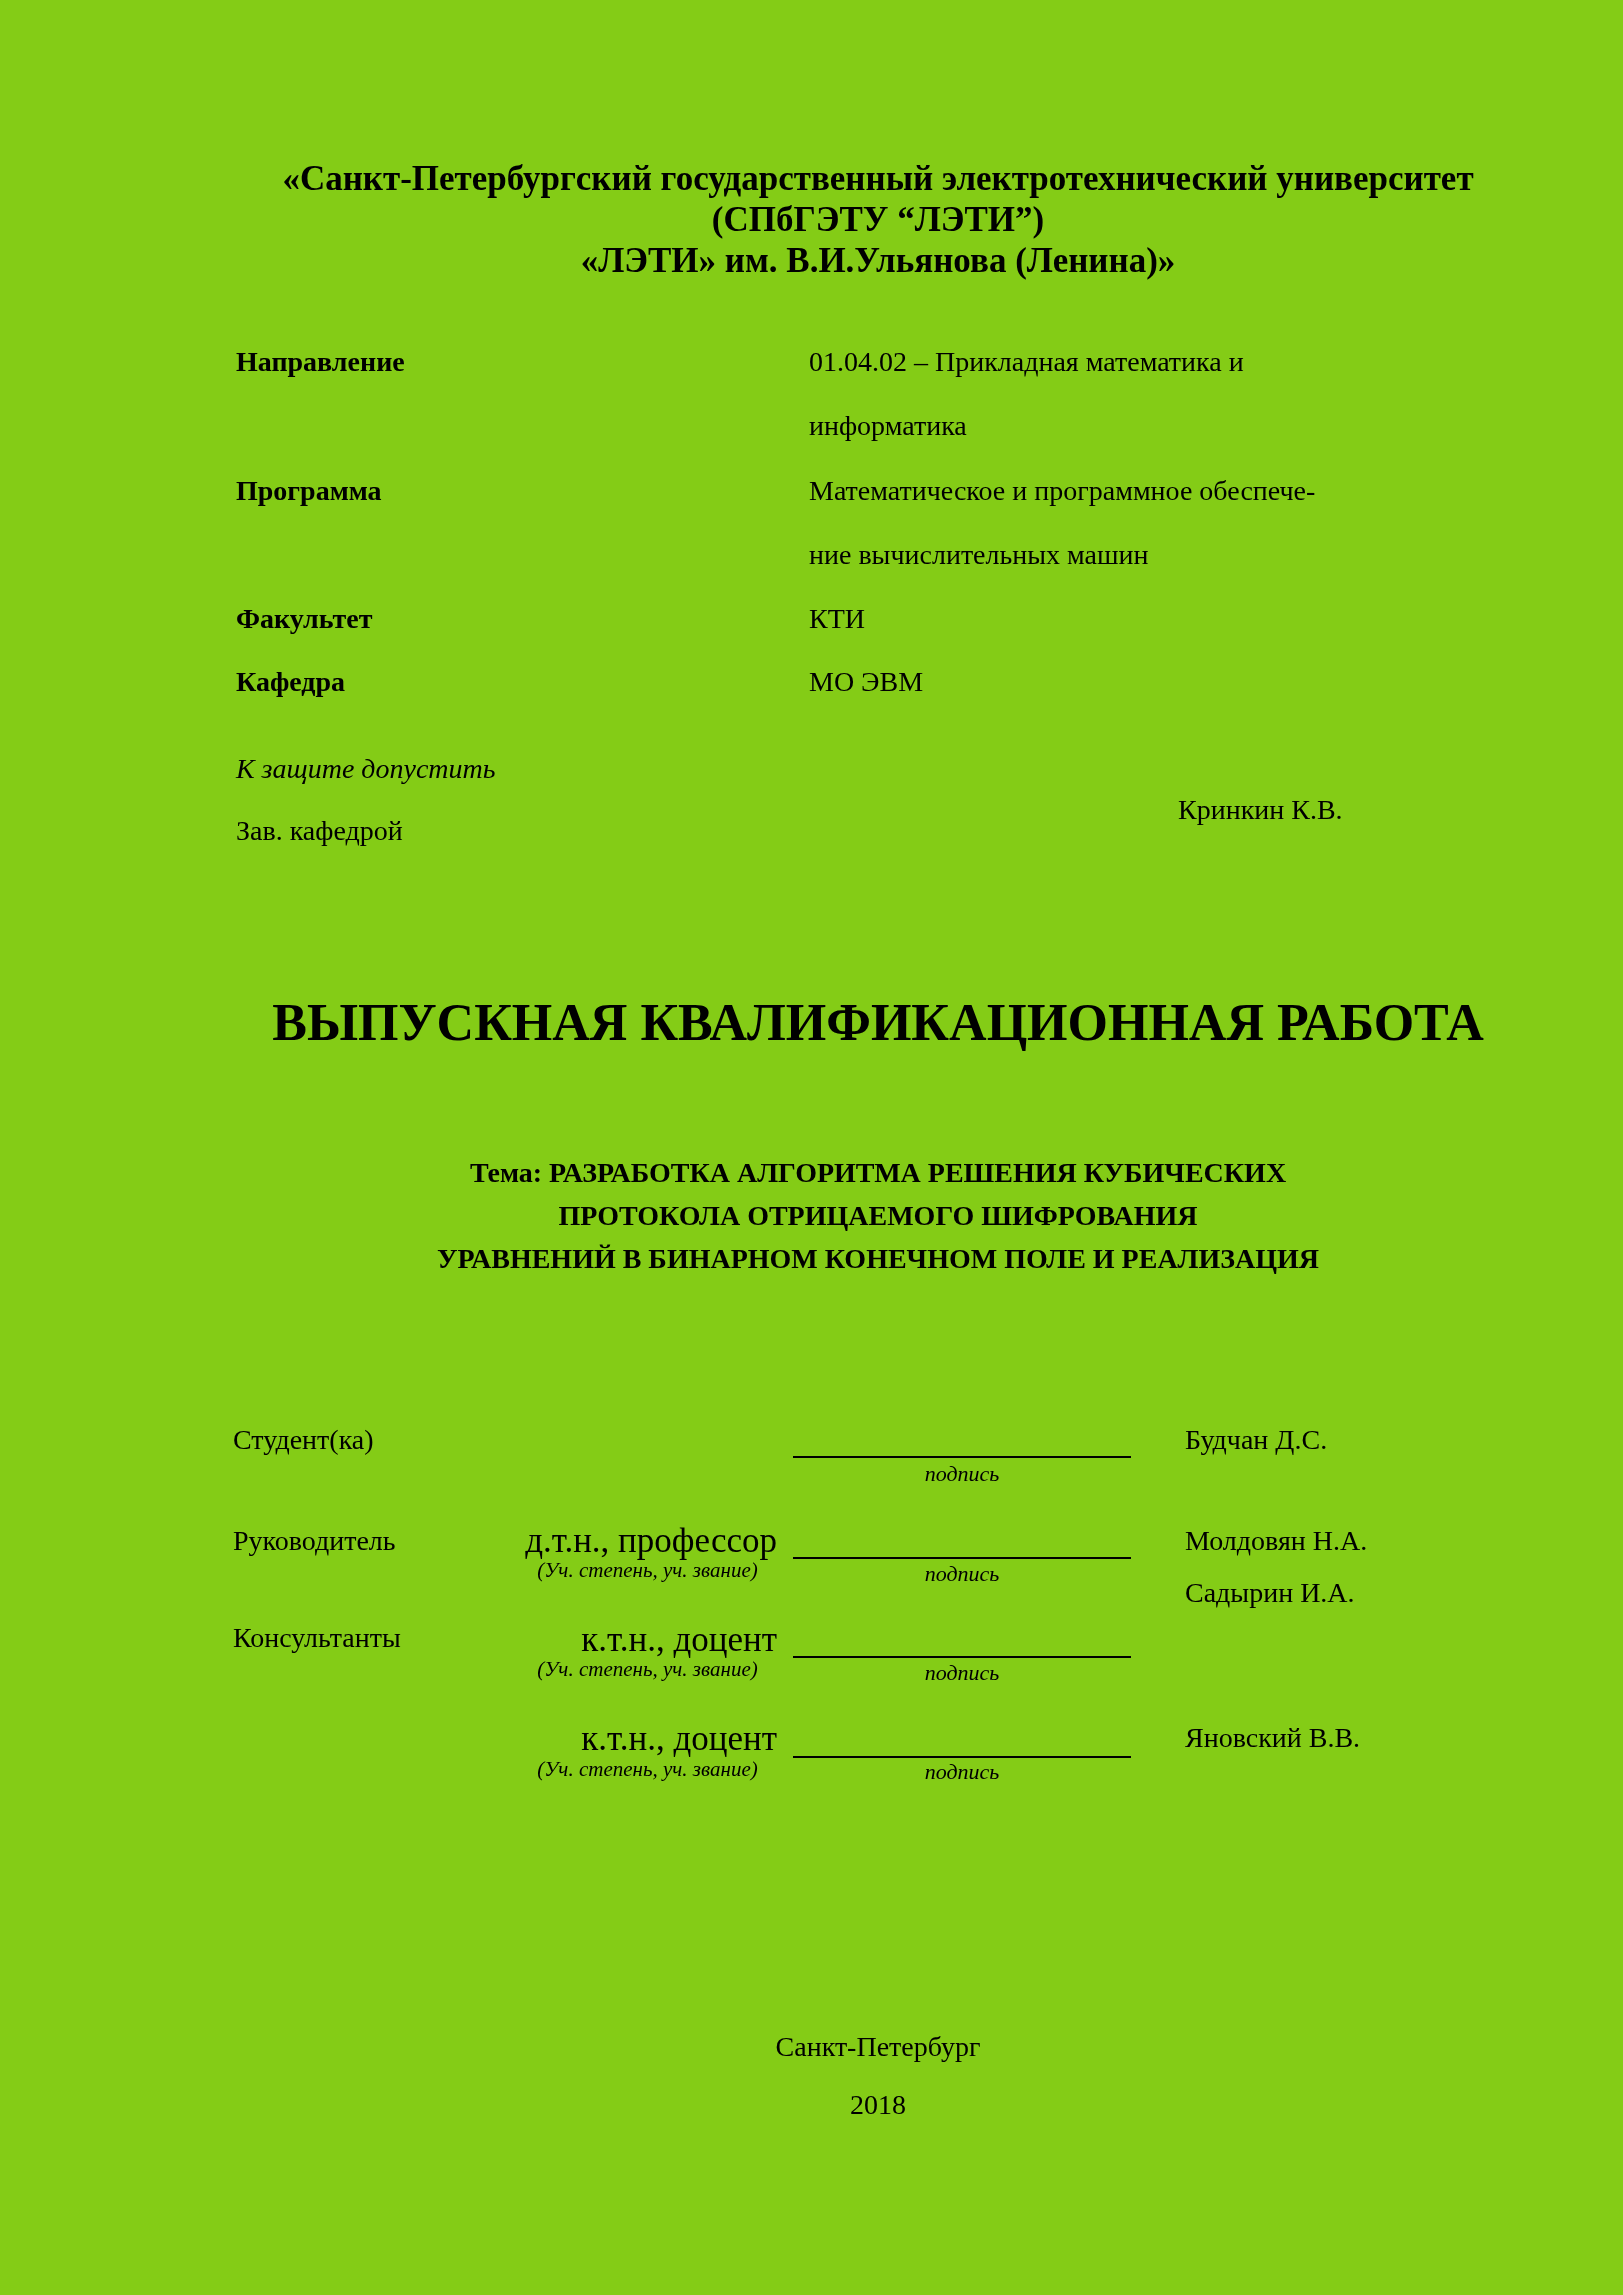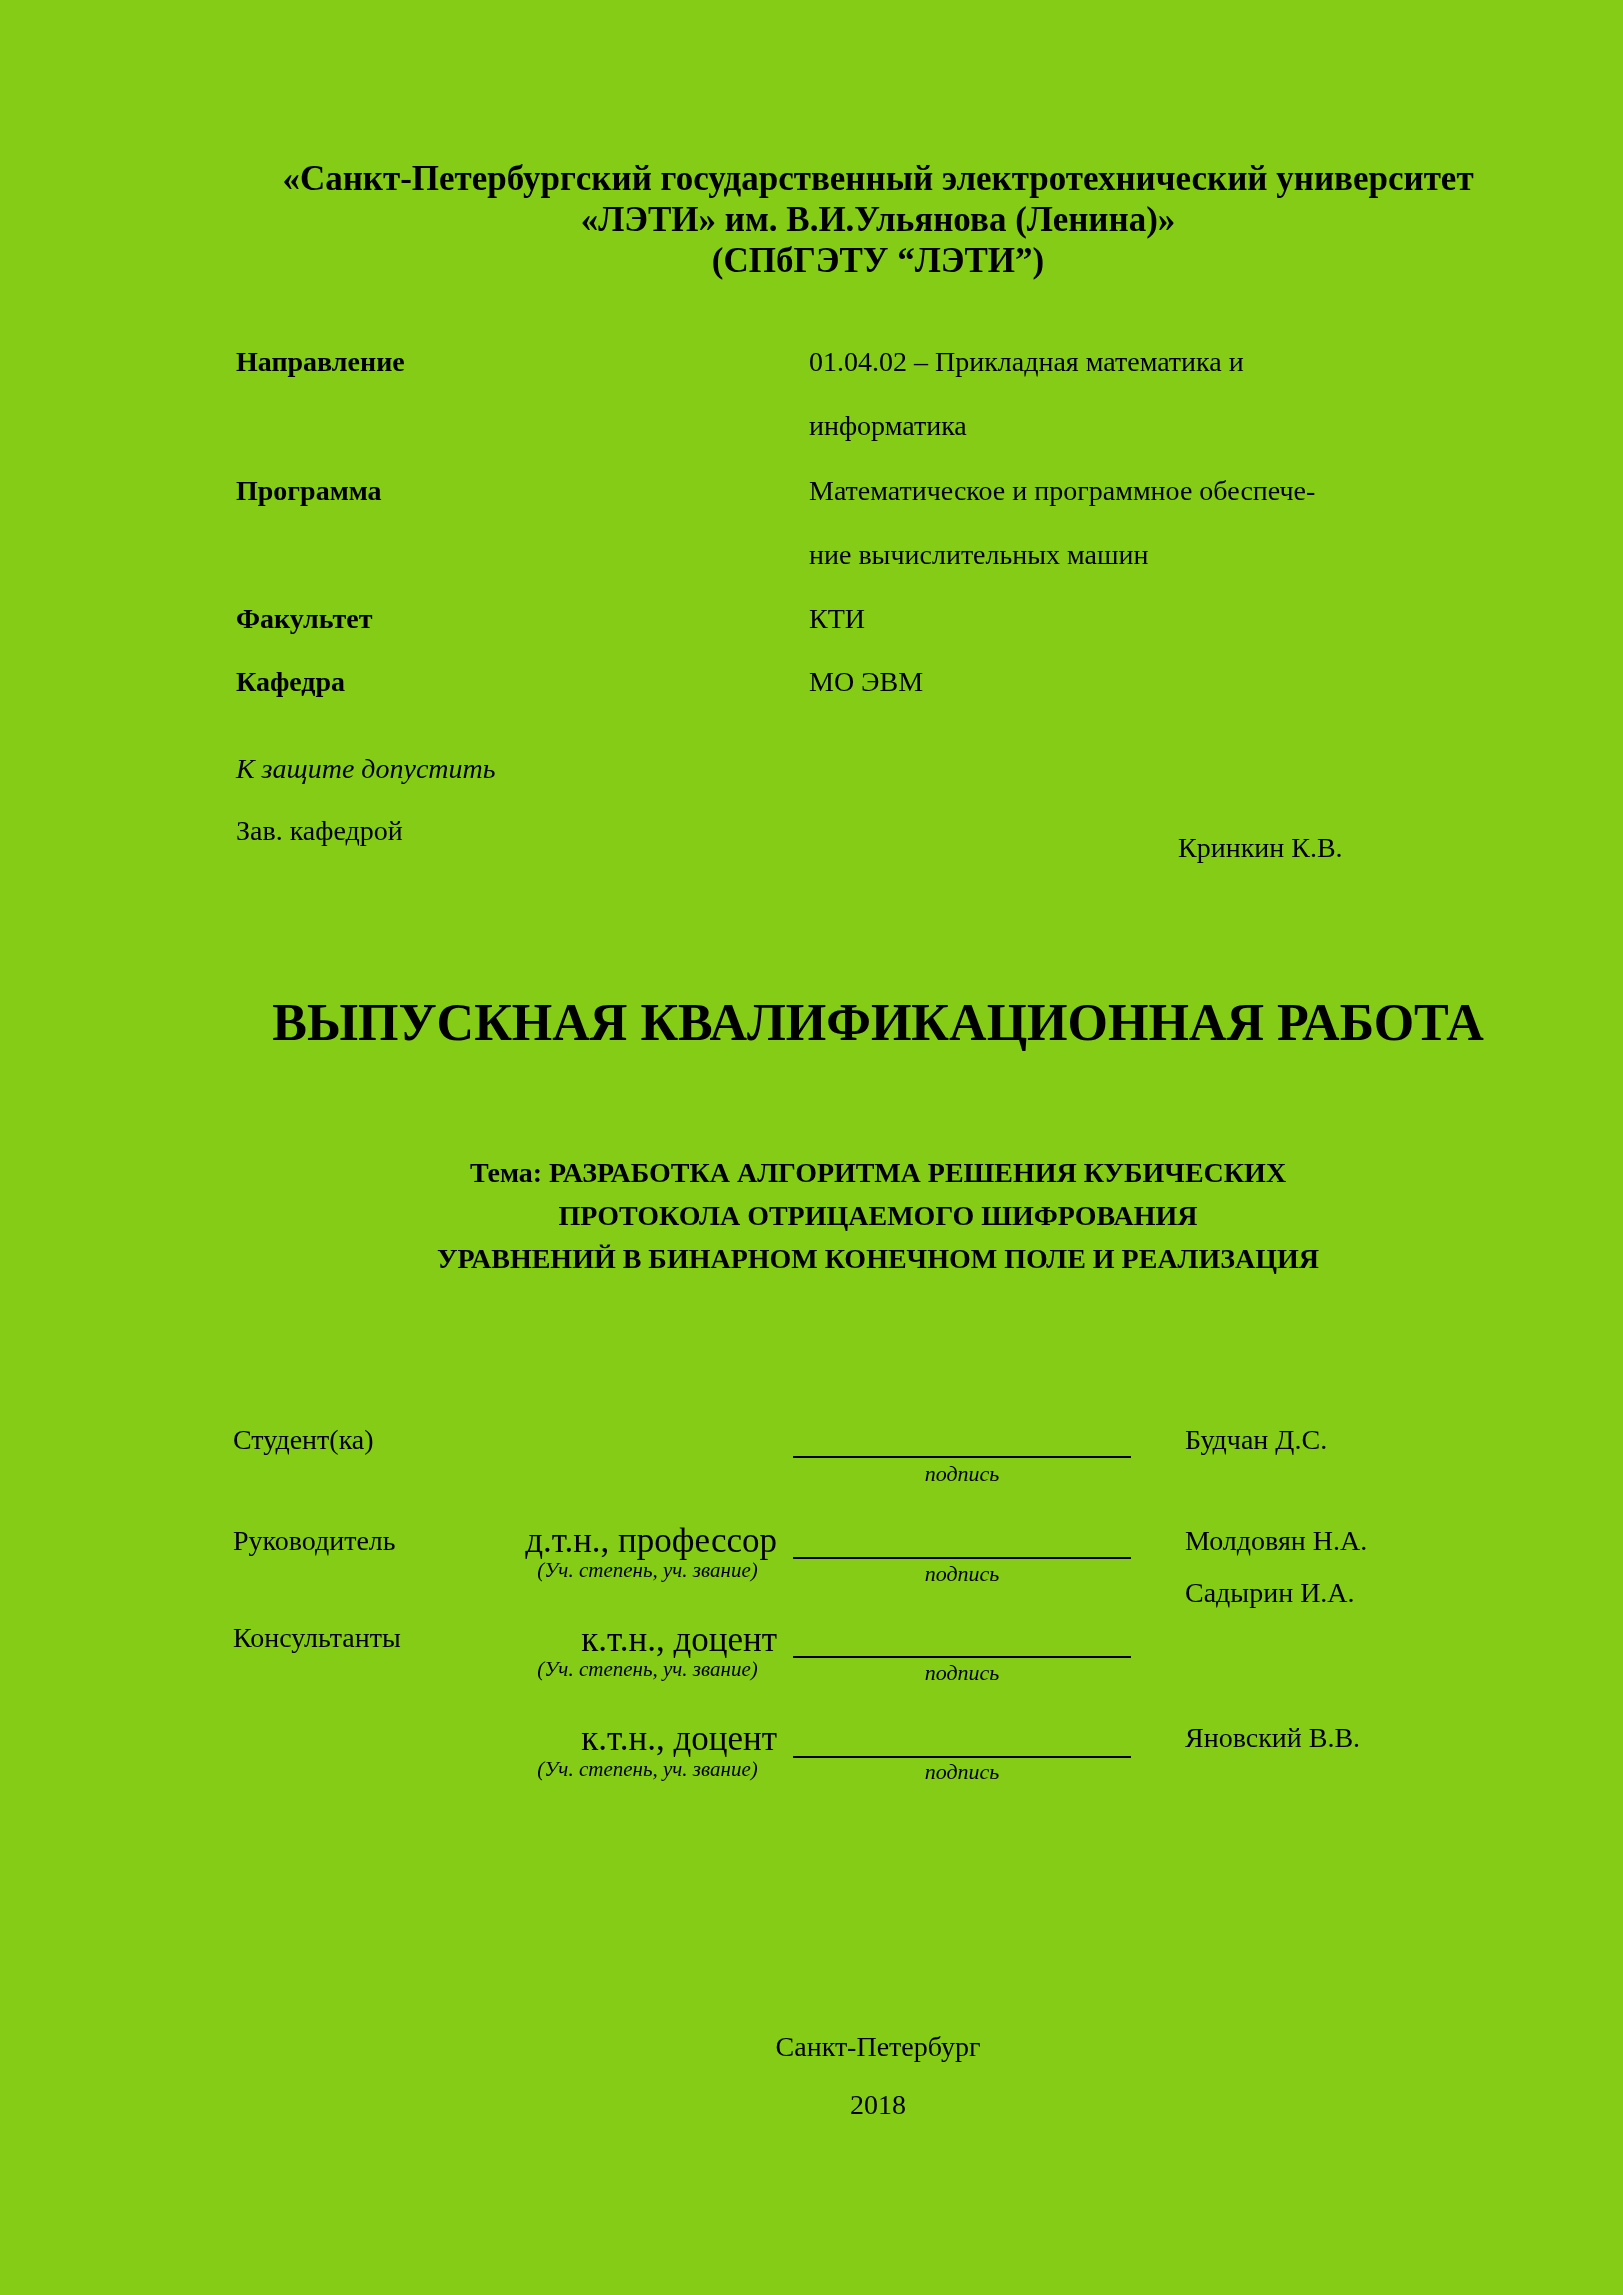--- a/index.html
+++ b/index.html
@@ -22,39 +22,39 @@
   .pod-box{position:absolute;left:793px;width:338px;text-align:center;font-size:22px;line-height:25px;}
   .deg-fs{font-size:35px;line-height:39px;}
 </style>
 </head>
 <body>
 
 <div class="page">
 
   <div class="blk b" style="top:158px;font-size:35px;line-height:41px;">
     <div>«Санкт-Петербургский государственный электротехнический университет</div>
+    <div>(СПбГЭТУ “ЛЭТИ”)</div>
     <div>«ЛЭТИ» им. В.И.Ульянова (Ленина)»</div>
-    <div>(СПбГЭТУ “ЛЭТИ”)</div>
   </div>
 
   <div class="t b body-fs" style="left:236px;top:340px;">Направление</div>
   <div class="t b body-fs" style="left:236px;top:469px;">Программа</div>
   <div class="t b body-fs" style="left:236px;top:597px;">Факультет</div>
   <div class="t b body-fs" style="left:236px;top:660px;">Кафедра</div>
 
   <div class="t body-fs" style="left:809px;top:340px;">01.04.02 – Прикладная математика и</div>
   <div class="t body-fs" style="left:809px;top:404px;">информатика</div>
   <div class="t body-fs" style="left:809px;top:469px;">Математическое и программное обеспече-</div>
   <div class="t body-fs" style="left:809px;top:533px;">ние вычислительных машин</div>
   <div class="t body-fs" style="left:809px;top:597px;">КТИ</div>
   <div class="t body-fs" style="left:809px;top:660px;">МО ЭВМ</div>
 
   <div class="t i body-fs" style="left:236px;top:747px;">К защите допустить</div>
   <div class="t body-fs" style="left:236px;top:809px;">Зав. кафедрой</div>
-  <div class="t body-fs" style="left:1178px;top:826px;">Кринкин К.В.</div>
+  <div class="t body-fs" style="left:1178px;top:788px;">Кринкин К.В.</div>
 
   <div class="blk b" style="top:993px;font-size:52px;line-height:60px;">ВЫПУСКНАЯ КВАЛИФИКАЦИОННАЯ РАБОТА</div>
 
   <div class="blk b body-fs" style="top:1151px;">
     <div>Тема: РАЗРАБОТКА АЛГОРИТМА РЕШЕНИЯ КУБИЧЕСКИХ</div>
     <div>ПРОТОКОЛА ОТРИЦАЕМОГО ШИФРОВАНИЯ</div>
     <div>УРАВНЕНИЙ В БИНАРНОМ КОНЕЧНОМ ПОЛЕ И РЕАЛИЗАЦИЯ</div>
   </div>
 
   <div>

